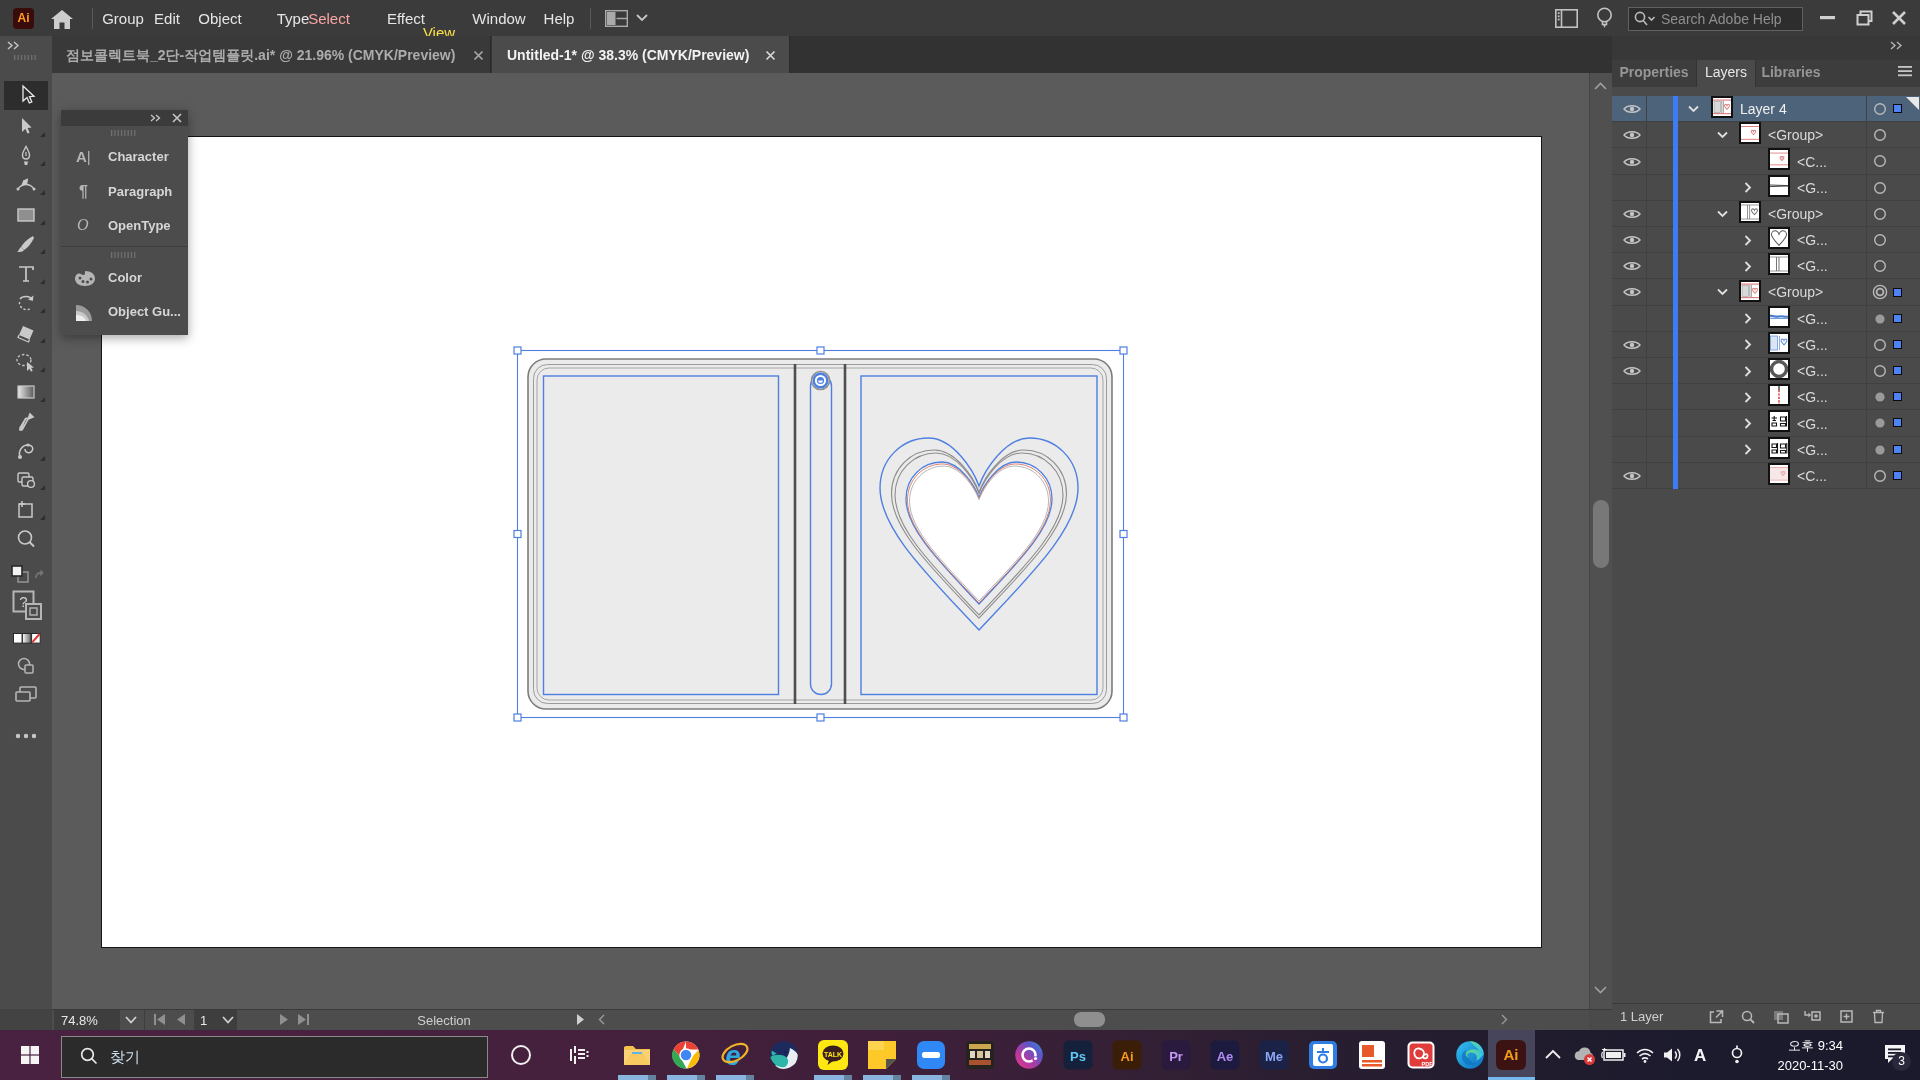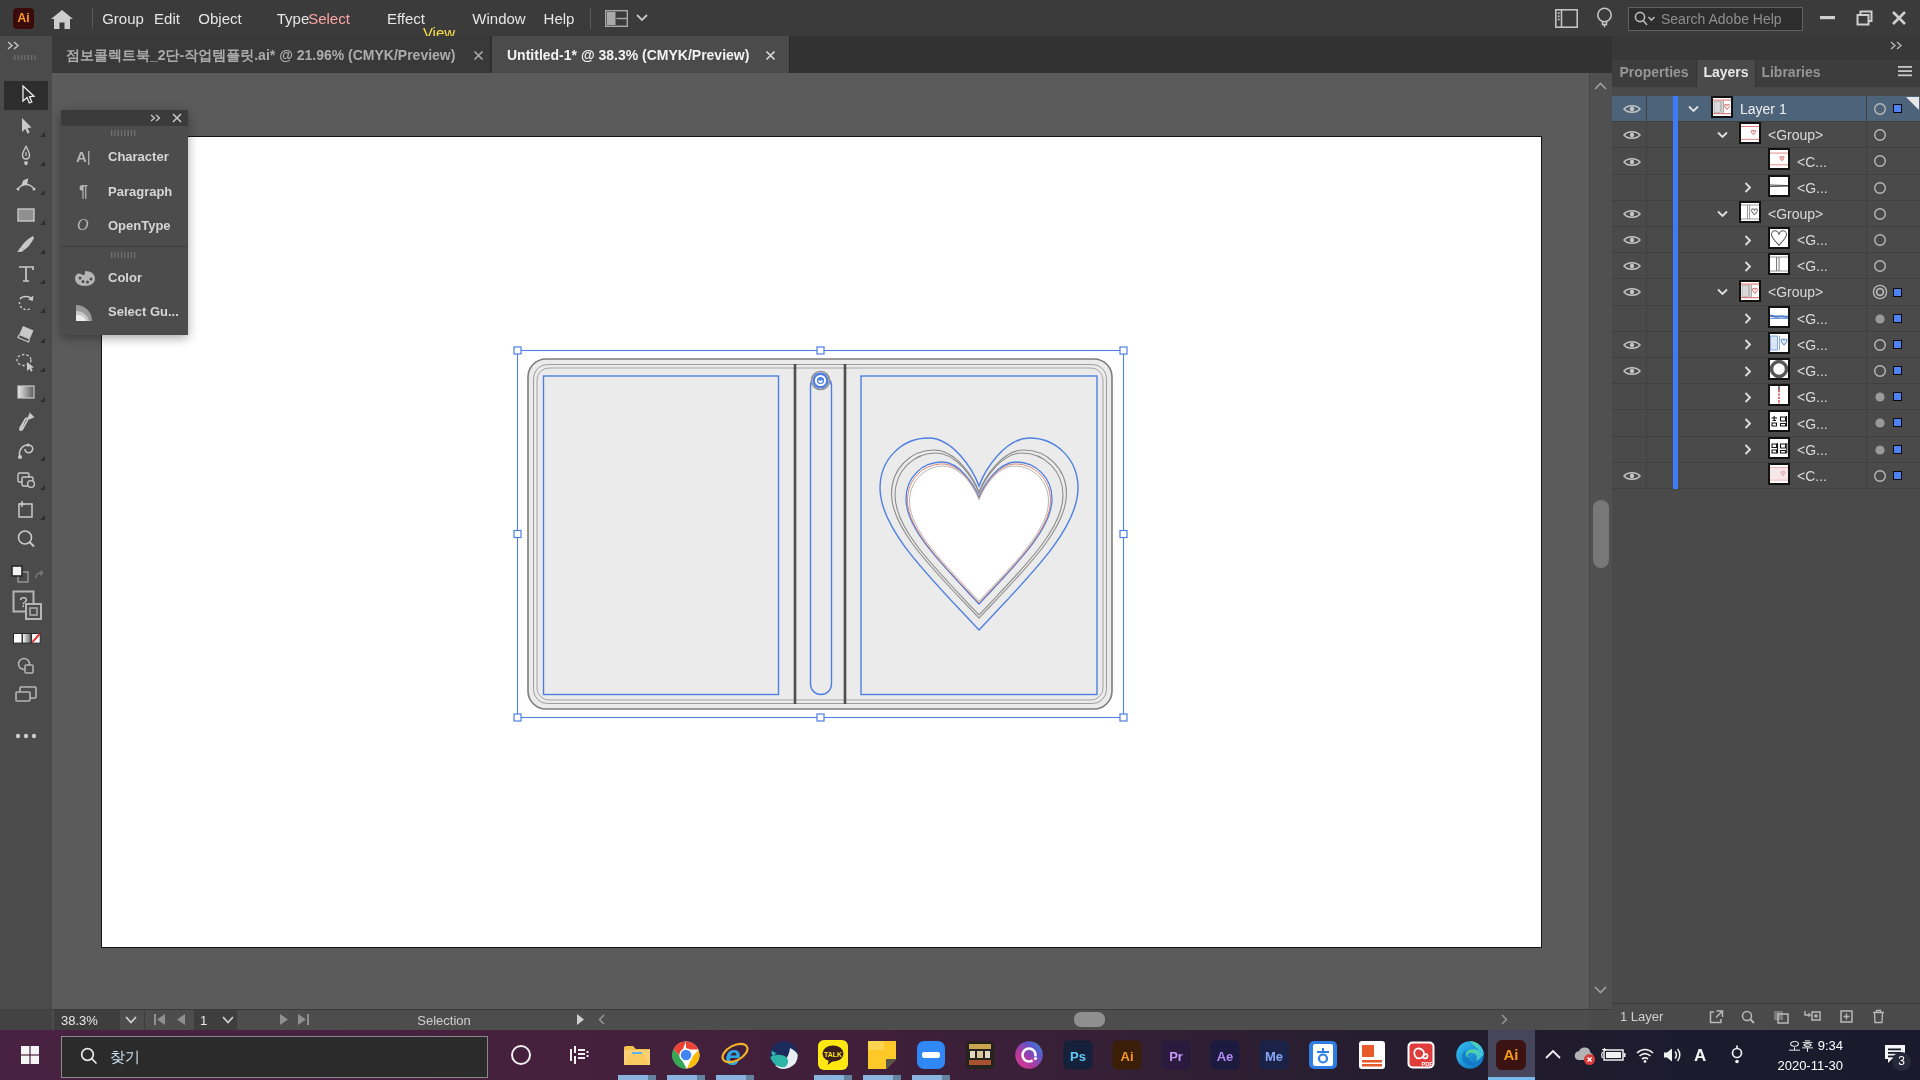--- a/index.html
+++ b/index.html
@@ -280,21 +280,21 @@
     <rect x="9.899999999999999" y="0" width="1.3" height="6" fill="#707070"></rect>
     <rect x="13.2" y="0" width="1.3" height="6" fill="#707070"></rect>
     <rect x="16.5" y="0" width="1.3" height="6" fill="#707070"></rect>
     <rect x="19.799999999999997" y="0" width="1.3" height="6" fill="#707070"></rect>
     <rect x="23.099999999999998" y="0" width="1.3" height="6" fill="#707070"></rect>
   </svg>
 <div class="a" style="left:108px;top:148.5px;color:#d6d6d6;font-size:13px;font-weight:bold">Character</div>
 <div class="a" style="left:108px;top:184px;color:#d6d6d6;font-size:13px;font-weight:bold">Paragraph</div>
 <div class="a" style="left:108px;top:218px;color:#d6d6d6;font-size:13px;font-weight:bold">OpenType</div>
 <div class="a" style="left:108px;top:270px;color:#d6d6d6;font-size:13px;font-weight:bold">Color</div>
-<div class="a" style="left:108px;top:304px;color:#d6d6d6;font-size:13px;font-weight:bold">Select Gu...</div>
+<div class="a" style="left:108px;top:304px;color:#d6d6d6;font-size:13px;font-weight:bold">Object Gu...</div>
 <div class="a" style="left:61px;top:246px;width:127px;height:1px;background:#3e3e3e"></div>
 <svg class="a" style="left:111px;top:252px" width="26" height="6" viewBox="0 0 26 6">
     <rect x="0.0" y="0" width="1.3" height="6" fill="#707070"></rect>
     <rect x="3.3" y="0" width="1.3" height="6" fill="#707070"></rect>
     <rect x="6.6" y="0" width="1.3" height="6" fill="#707070"></rect>
     <rect x="9.899999999999999" y="0" width="1.3" height="6" fill="#707070"></rect>
     <rect x="13.2" y="0" width="1.3" height="6" fill="#707070"></rect>
     <rect x="16.5" y="0" width="1.3" height="6" fill="#707070"></rect>
     <rect x="19.799999999999997" y="0" width="1.3" height="6" fill="#707070"></rect>
     <rect x="23.099999999999998" y="0" width="1.3" height="6" fill="#707070"></rect>
@@ -314,21 +314,21 @@
 <path d="M2 18 L2 8 C8 8 14 12 15 18 Z" fill="#c9c9c9"></path>
 <path d="M2 18 L2 12 C7 12 11 14 12 18 Z" fill="#ededed"></path>
   </svg>
 <div class="a" style="left:1612px;top:36px;width:308px;height:973px;background:#4a4a4a"></div>
 <div class="a" style="left:1612px;top:36px;width:308px;height:24px;background:#383838"></div>
 <div class="a" style="left:1612px;top:60px;width:308px;height:27px;background:#3d3d3d"></div>
 <div class="a" style="left:1697px;top:60px;width:58px;height:27px;background:#4a4a4a"></div>
 <div class="a" style="left:1696px;top:60px;width:1px;height:27px;background:#333"></div>
 <div class="a" style="left:1755px;top:60px;width:1px;height:27px;background:#333"></div>
 <div class="a" style="left:1654px;top:64px;transform:translateX(-50%);color:#969696;font-size:14px;font-weight:bold">Properties</div>
-<div class="a" style="left:1726px;top:64px;transform:translateX(-50%);color:#e8e8e8;font-size:14px;font-weight:bold">Layers</div>
+<div class="a" style="left:1726px;top:64px;transform:translateX(-50%);color:#e8e8e8;font-size:14px;font-weight:normal">Layers</div>
 <div class="a" style="left:1791px;top:64px;transform:translateX(-50%);color:#969696;font-size:14px;font-weight:bold">Libraries</div>
 <svg class="a" style="left:1898px;top:66px" width="14" height="11" viewBox="0 0 14 11">
 <rect y="0" width="14" height="1.8" fill="#c6c6c6"></rect>
     <rect y="4.2" width="14" height="1.8" fill="#c6c6c6"></rect>
     <rect y="8.4" width="14" height="1.8" fill="#c6c6c6"></rect>
   </svg>
 <div class="a" style="left:1612px;top:96px;width:308px;height:26px;background:#4d6379"></div>
 <svg class="a" style="left:1906px;top:97px" width="13" height="13" viewBox="0 0 13 13">
     <path d="M0 0 L13 0 L13 13 Z" fill="#e8e8e8"></path>
   </svg>
@@ -344,21 +344,21 @@
 <div class="a" style="left:1711px;top:96px;width:22px;height:22px;background:#fff;border:2px solid #111">
     <svg width="18" height="18" viewBox="0 0 18 18">
       <rect x="0" y="1.5" width="18" height="1.2" fill="#e08080"></rect>
       <rect x="0" y="15" width="18" height="1.2" fill="#e08080"></rect>
       <rect x="1" y="3.5" width="6.5" height="11" fill="#d9d9d9" stroke="#9a9a9a" stroke-width="0.6"></rect>
       <line x1="8.8" y1="3" x2="8.8" y2="15" stroke="#888" stroke-width="0.8"></line>
       <line x1="10.4" y1="3" x2="10.4" y2="15" stroke="#888" stroke-width="0.8"></line>
       <path d="M100 56 C94 40 74 10 50 10 C24 10 2 30 2 58 C2 98 52 144 100 194 C148 144 198 98 198 58 C198 30 176 10 150 10 C126 10 106 40 100 56 Z" transform="translate(11.45,6.11) scale(0.0255,0.0264)" fill="none" stroke="#e08080" stroke-width="39.20"></path>
     </svg>
   </div>
-<div class="a" style="left:1740px;top:101px;color:#f0f0f0;font-size:14px">Layer 1</div>
+<div class="a" style="left:1740px;top:101px;color:#f0f0f0;font-size:14px">Layer 4</div>
 <svg class="a" style="left:1873px;top:102px" width="14" height="14" viewBox="0 0 14 14">
     <circle cx="7" cy="7" r="5.3" fill="none" stroke="#b9b9b9" stroke-width="1.4"></circle>
   </svg>
 <div class="a" style="left:1893px;top:104px;width:9px;height:9px;background:#4f82f7;border:1.5px solid #0a0a0a"></div>
 <div class="a" style="left:1612px;top:147px;width:308px;height:1px;background:#404040"></div>
 <svg class="a" style="left:1623px;top:129px" width="18" height="12" viewBox="0 0 18 12">
     <path d="M1 6 C4.5 1.6 13.5 1.6 17 6 C13.5 10.4 4.5 10.4 1 6 Z" fill="none" stroke="#c4c4c4" stroke-width="1.4"></path>
     <circle cx="9" cy="6" r="2.2" fill="#c4c4c4"></circle>
   </svg>
 <div class="a" style="left:1673px;top:122px;width:5px;height:26px;background:#3e7cf6"></div>
@@ -654,21 +654,21 @@
 <svg class="a" style="left:1594px;top:82px" width="13" height="8" viewBox="0 0 13 8">
     <path d="M1 7 L6.5 1.5 L12 7" fill="none" stroke="#a0a0a0" stroke-width="1.6"></path>
   </svg>
 <svg class="a" style="left:1594px;top:986px" width="13" height="8" viewBox="0 0 13 8">
     <path d="M1 1 L6.5 6.5 L12 1" fill="none" stroke="#a0a0a0" stroke-width="1.6"></path>
   </svg>
 <div class="a" style="left:1593px;top:500px;width:16px;height:68px;background:#787878;border-radius:8px"></div>
 <div class="a" style="left:0px;top:1009px;width:52px;height:21px;background:#434343"></div>
 <div class="a" style="left:52px;top:1009px;width:1537px;height:21px;background:#4d4d4d;border-top:1px solid #3a3a3a"></div>
 <div class="a" style="left:54px;top:1010px;width:66px;height:20px;background:#3e3e3e"></div>
-<div class="a" style="left:61px;top:1013px;color:#e8e8e8;font-size:13px">38.3%</div>
+<div class="a" style="left:61px;top:1013px;color:#e8e8e8;font-size:13px">74.8%</div>
 <svg class="a" style="left:125px;top:1016px" width="12" height="8" viewBox="0 0 12 8">
     <path d="M1 1 L6 6.5 L11 1" fill="none" stroke="#d0d0d0" stroke-width="1.8"></path>
   </svg>
 <div class="a" style="left:144px;top:1010px;width:1px;height:20px;background:#3e3e3e"></div>
 <svg class="a" style="left:153px;top:1014px" width="13" height="11" viewBox="0 0 13 11">
     <rect x="1" y="0" width="2" height="11" fill="#8f8f8f"></rect>
     <path d="M12 0 L4 5.5 L12 11 Z" fill="#8f8f8f"></path>
   </svg>
 <svg class="a" style="left:176px;top:1014px" width="10" height="11" viewBox="0 0 10 11">
     <path d="M9 0 L1 5.5 L9 11 Z" fill="#8f8f8f"></path>

